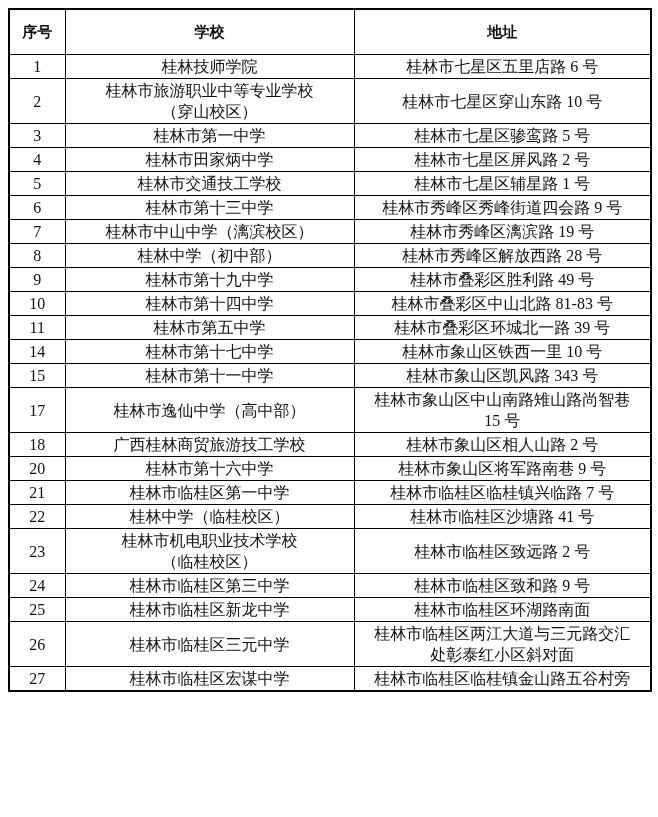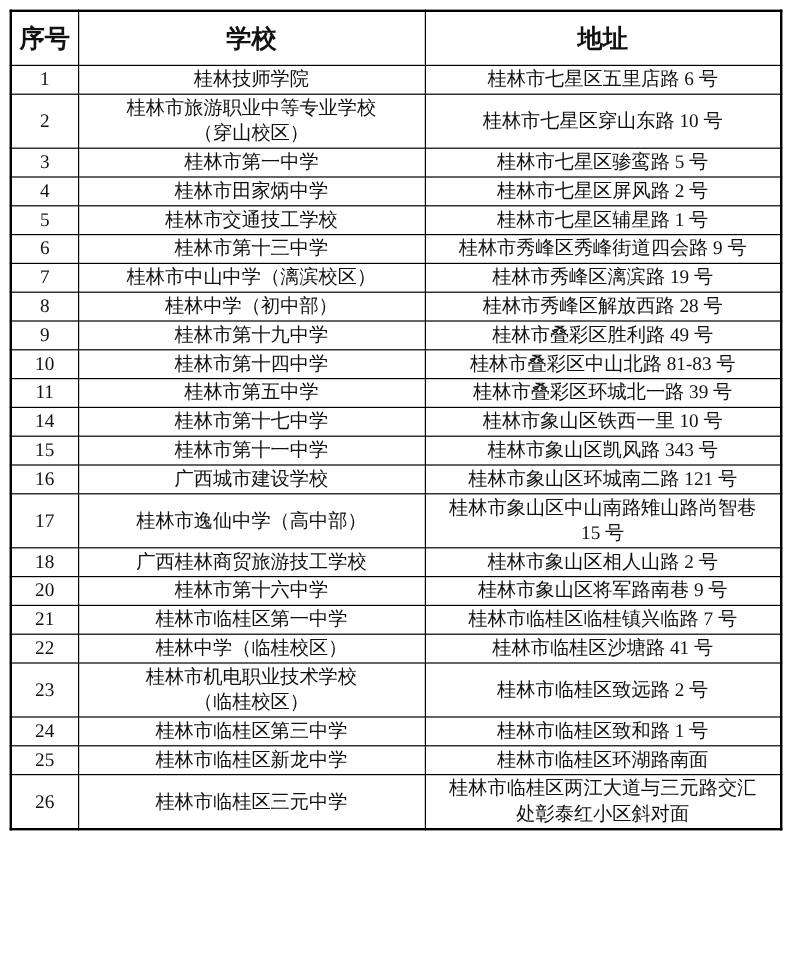--- a/index.html
+++ b/index.html
@@ -26,21 +26,21 @@
   th, td {
     border: 1px solid #000000;
     text-align: center;
     vertical-align: middle;
     white-space: pre-line;
     overflow: hidden;
     padding: 1px 2px;
   }
   th {
     height: 42px;
-    font-size: 21px;
+    font-size: 15px;
     font-weight: bold;
     margin-left: 24px;
   }
   td {
     height: 21px;
     font-size: 16px;
     line-height: 21px;
     font-weight: normal;
   }
   col.c-no      { width: 56px; }
@@ -138,25 +138,20 @@
     <td>桂林市第十七中学</td>
     <td>桂林市象山区铁西一里 10 号</td>
   </tr>
 
   <tr>
     <td>15</td>
     <td>桂林市第十一中学</td>
     <td>桂林市象山区凯风路 343 号</td>
   </tr>
 
-  <tr>
-    <td>16</td>
-    <td>广西城市建设学校</td>
-    <td>桂林市象山区环城南二路 121 号</td>
-  </tr>
 
   <tr>
     <td>17</td>
     <td>桂林市逸仙中学（高中部）</td>
     <td>桂林市象山区中山南路雉山路尚智巷
 15 号</td>
   </tr>
 
 
   <tr>
@@ -186,30 +181,35 @@
   <tr>
     <td>23</td>
     <td>桂林市机电职业技术学校
 （临桂校区）</td>
     <td>桂林市临桂区致远路 2 号</td>
   </tr>
 
   <tr>
     <td>24</td>
     <td>桂林市临桂区第三中学</td>
-    <td>桂林市临桂区致和路 1 号</td>
+    <td>桂林市临桂区致和路 9 号</td>
   </tr>
 
   <tr>
     <td>25</td>
     <td>桂林市临桂区新龙中学</td>
     <td>桂林市临桂区环湖路南面</td>
   </tr>
 
   <tr>
     <td>26</td>
     <td>桂林市临桂区三元中学</td>
     <td>桂林市临桂区两江大道与三元路交汇
 处彰泰红小区斜对面</td>
   </tr>
 
+  <tr>
+    <td>27</td>
+    <td>桂林市临桂区宏谋中学</td>
+    <td>桂林市临桂区临桂镇金山路五谷村旁</td>
+  </tr>
 </tbody>
 </table>
 
 </body></html>

